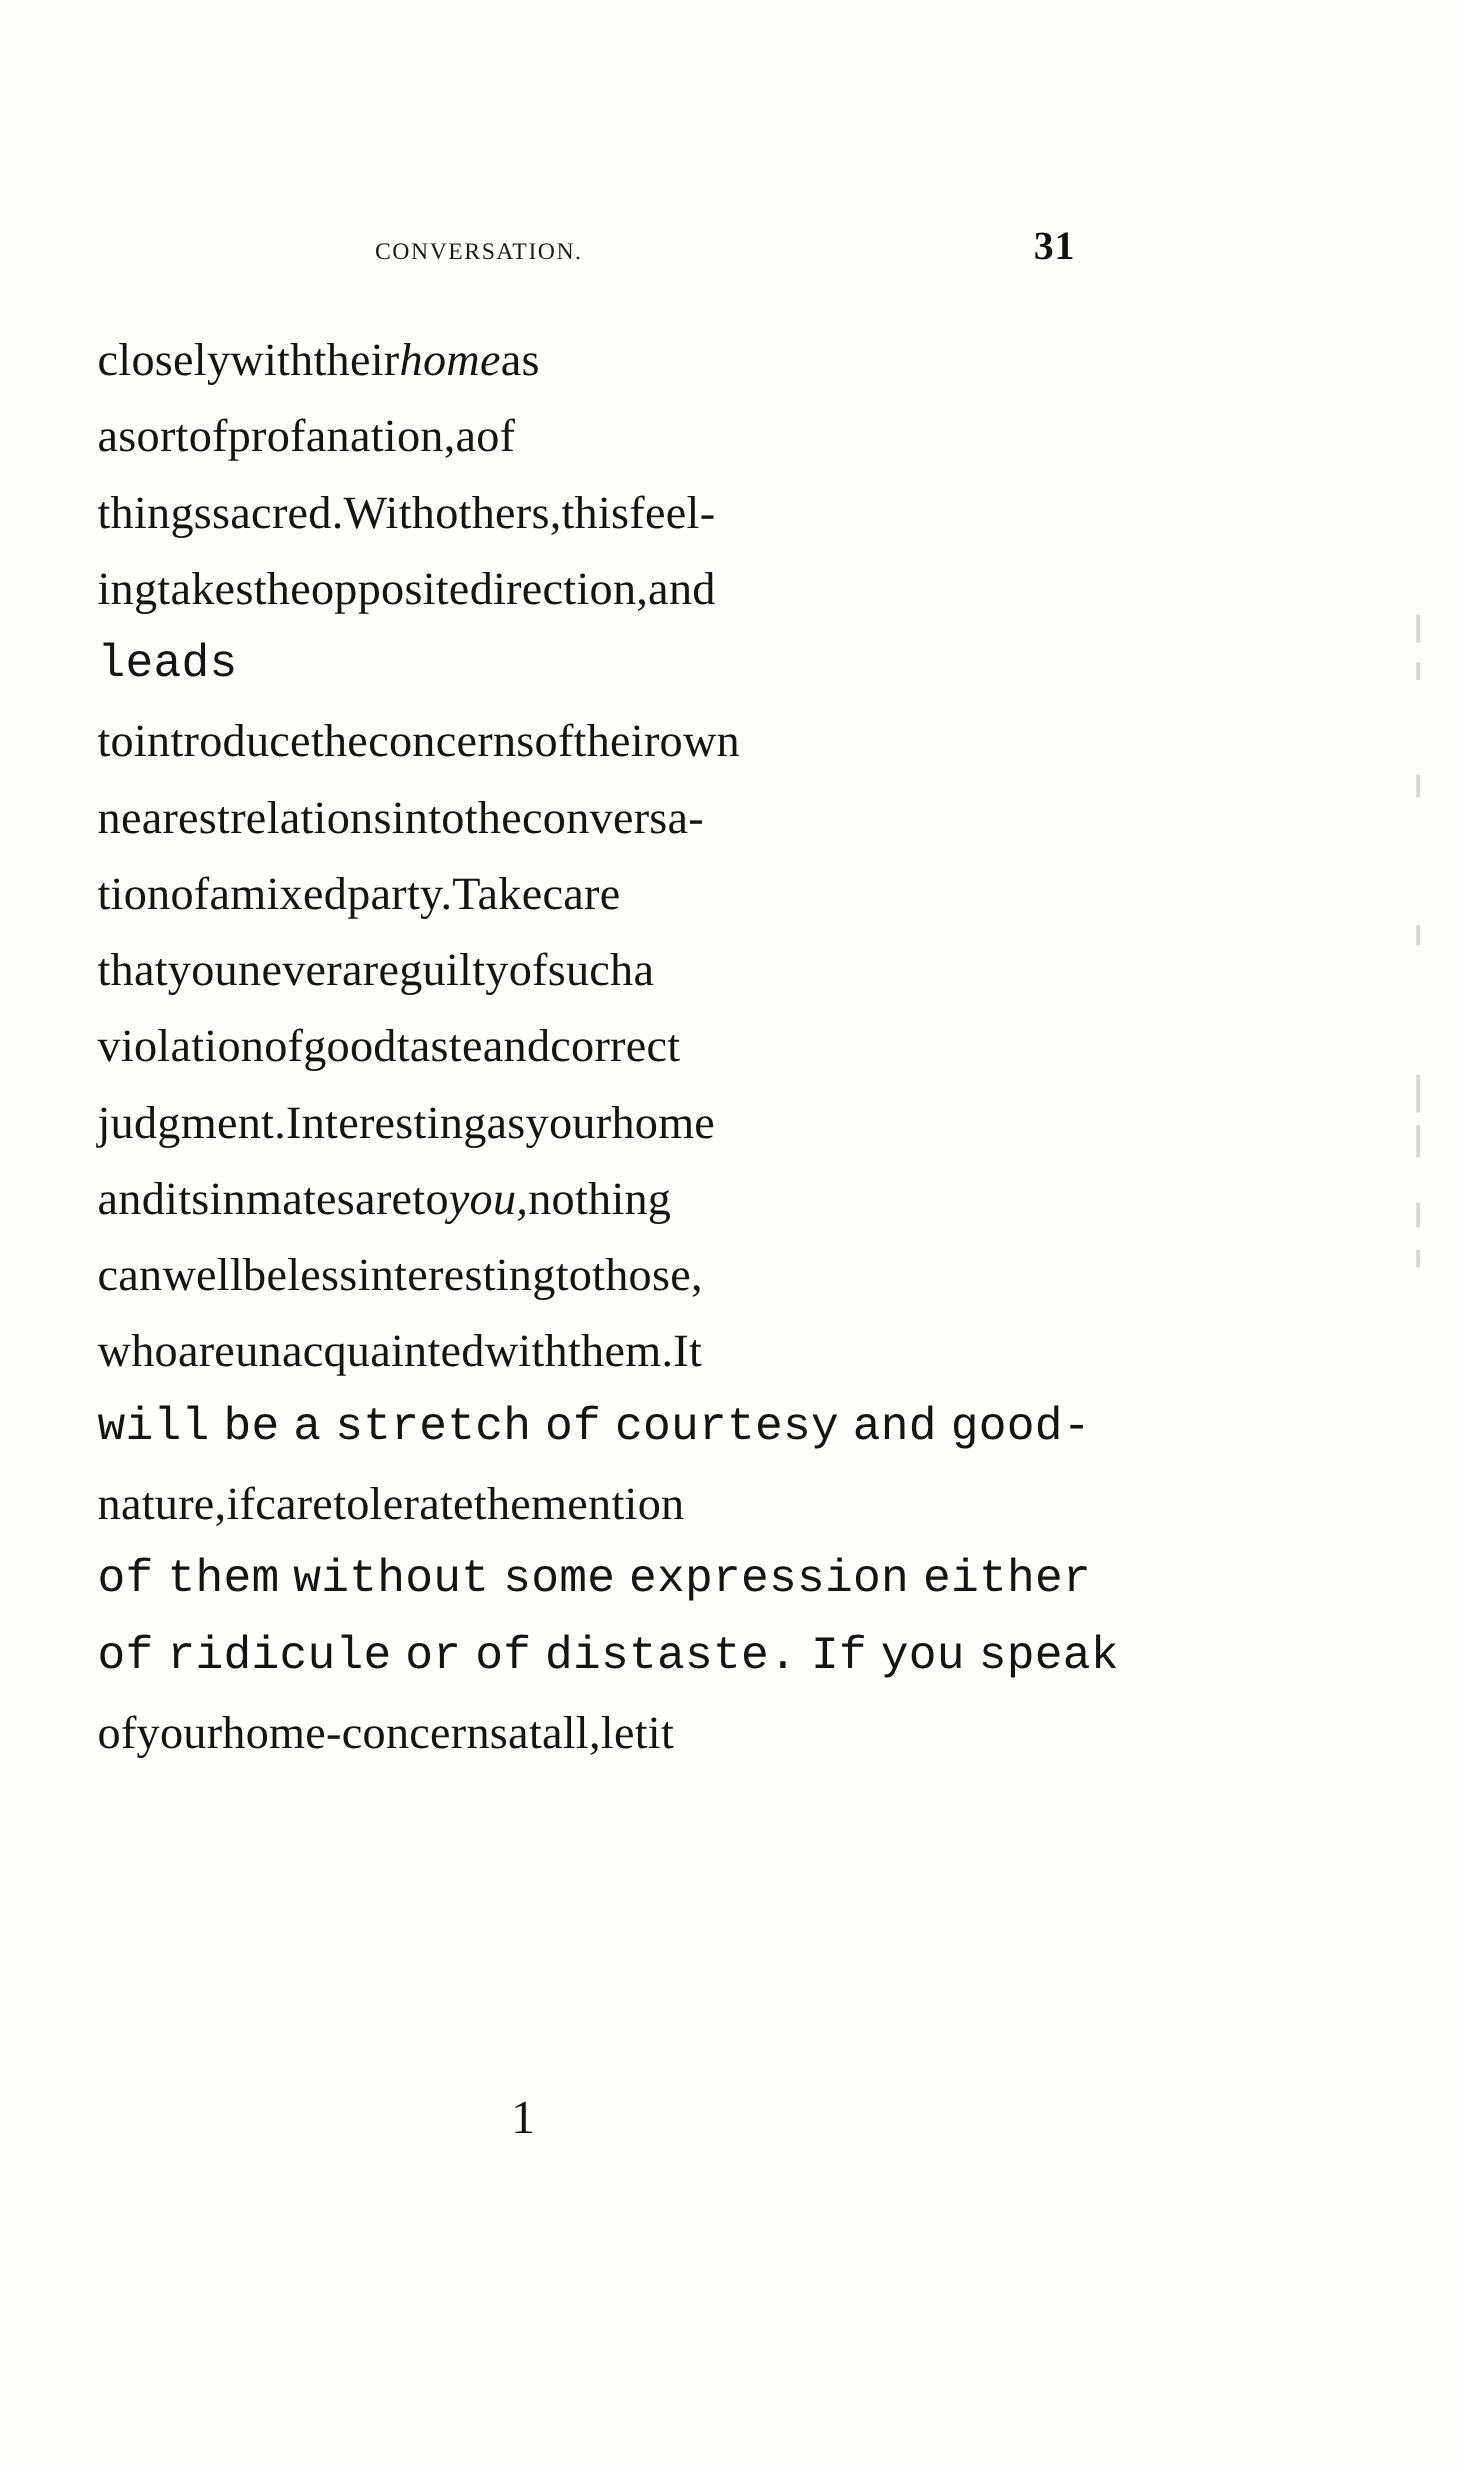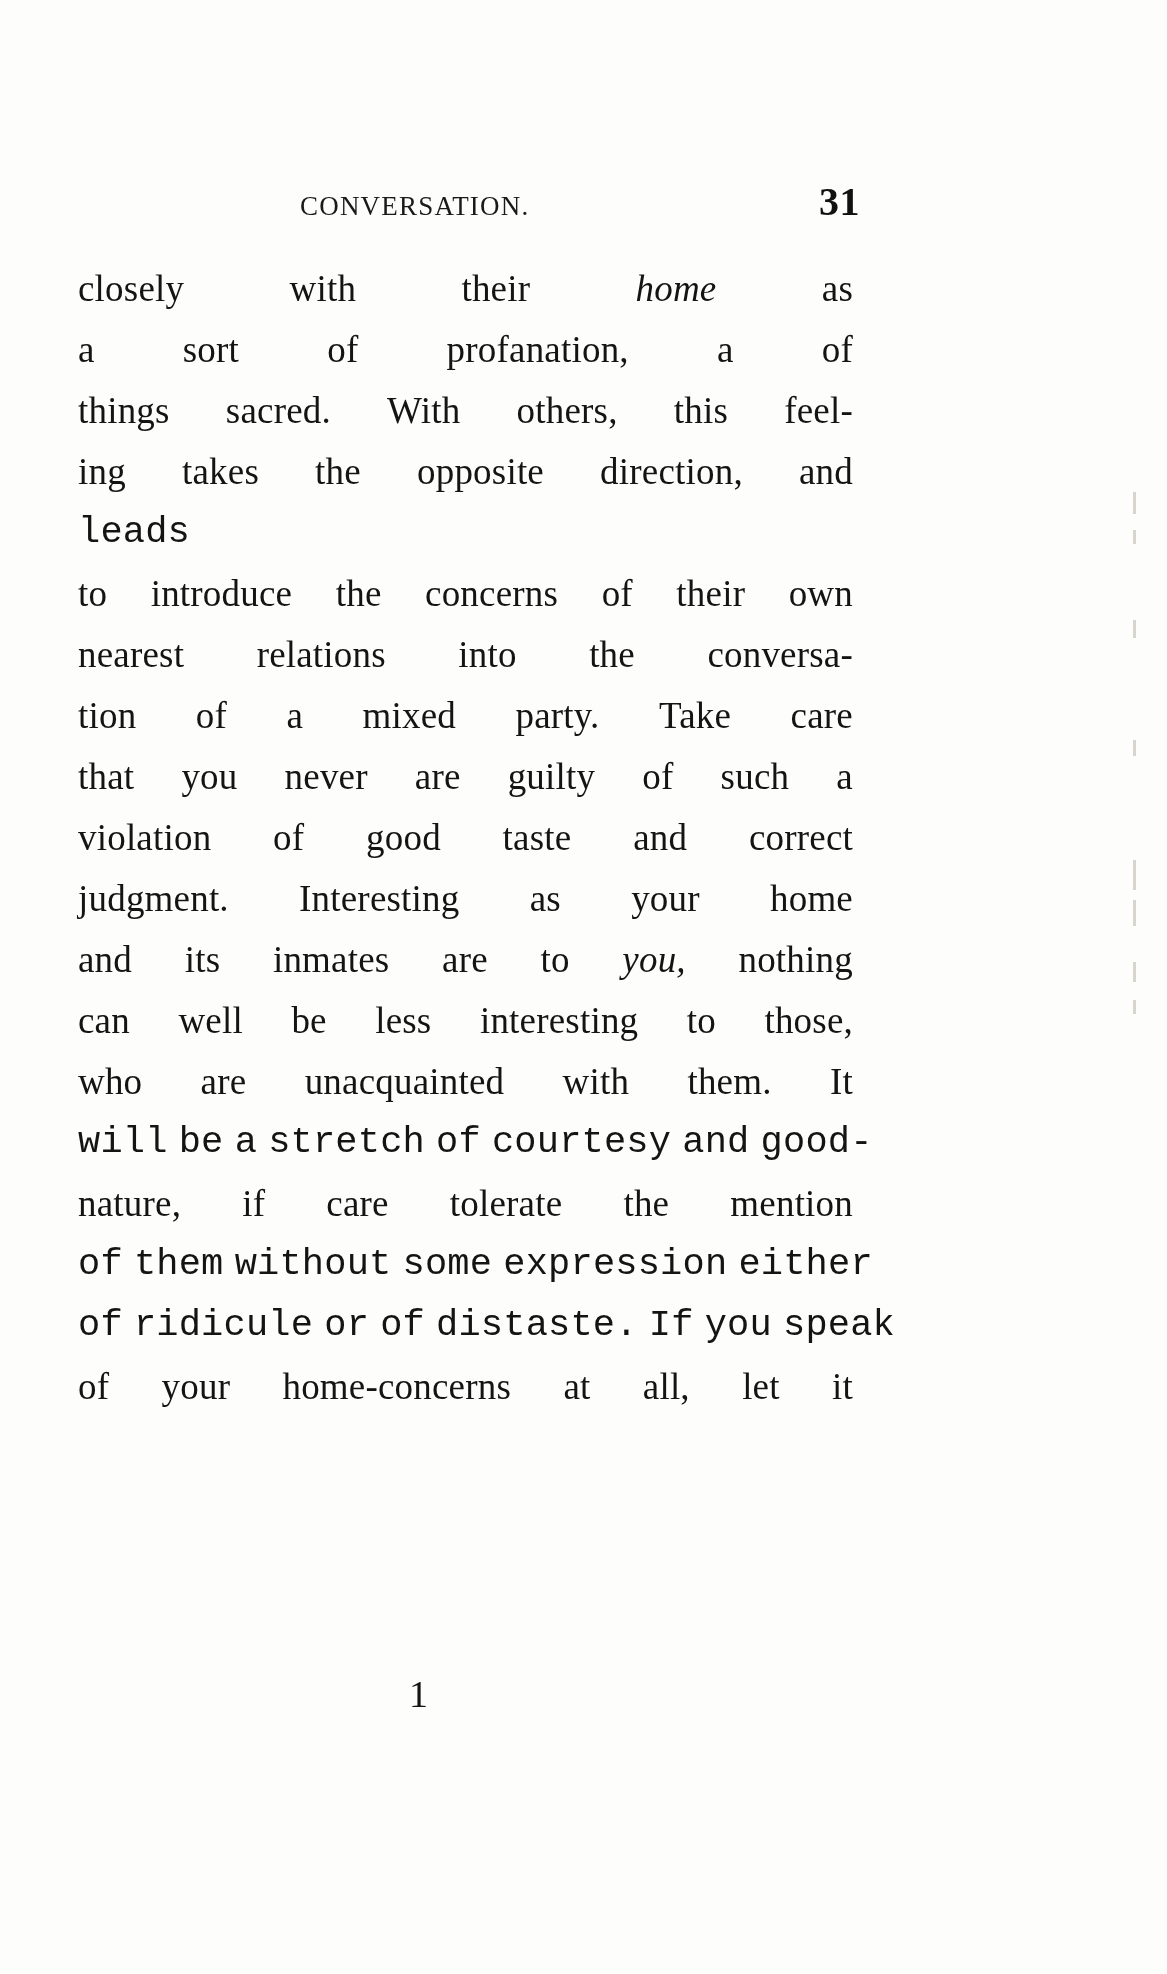--- a/index.html
+++ b/index.html
@@ -27,27 +27,27 @@
     position: absolute;
     left: 300px;
     top: 178px;
     width: 560px;
     display: flex;
     align-items: baseline;
     justify-content: space-between;
   }
   .running-head {
     font-variant: small-caps;
-    font-size: 27px;
+    font-size: 19px;
     letter-spacing: 1.2px;
     color: #1a1a1a;
     white-space: nowrap;
   }
   .folio {
-    font-size: 40px;
+    font-size: 32px;
     font-weight: 700;
     color: #111;
     letter-spacing: 0.5px;
   }
 
   
   .body-block {
     position: absolute;
     left: 78px;
     top: 258px;
@@ -56,21 +56,21 @@
   .line {
     display: flex;
     font-size: 37px;
     line-height: 61px;
     height: 61px;
     color: #141414;
     white-space: nowrap;
     letter-spacing: 0.2px;
   }
   .line.justify {
-    justify-content: space-between;
+    justify-content: flex-start;
   }
   .line.left {
     justify-content: flex-start;
     font-family: Liberation Mono, monospace;
   }
   .line .w {
     display: inline-block;
   }
   .line.left .w + .w {
     margin-left: 0.30em;

